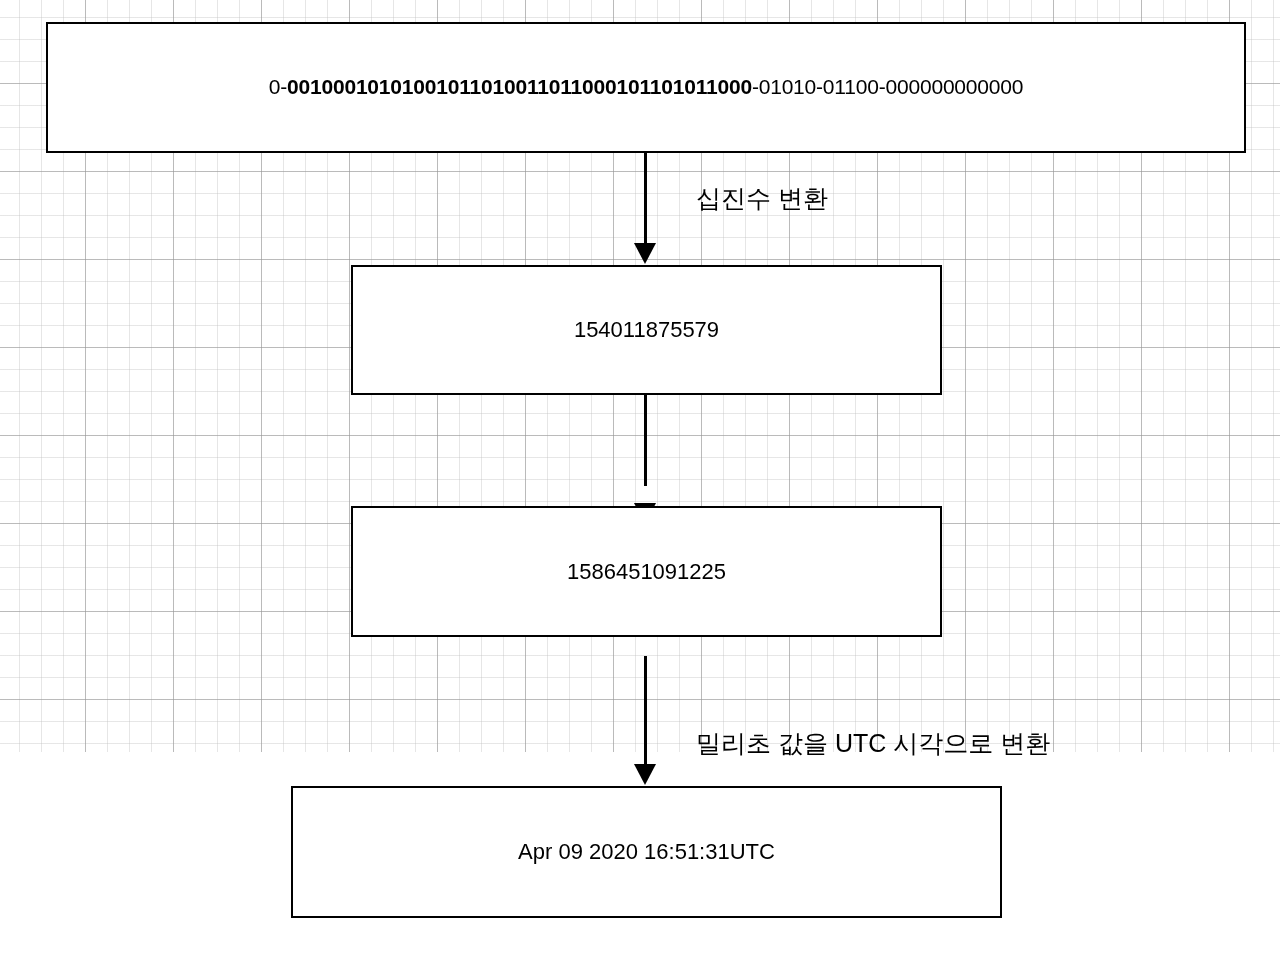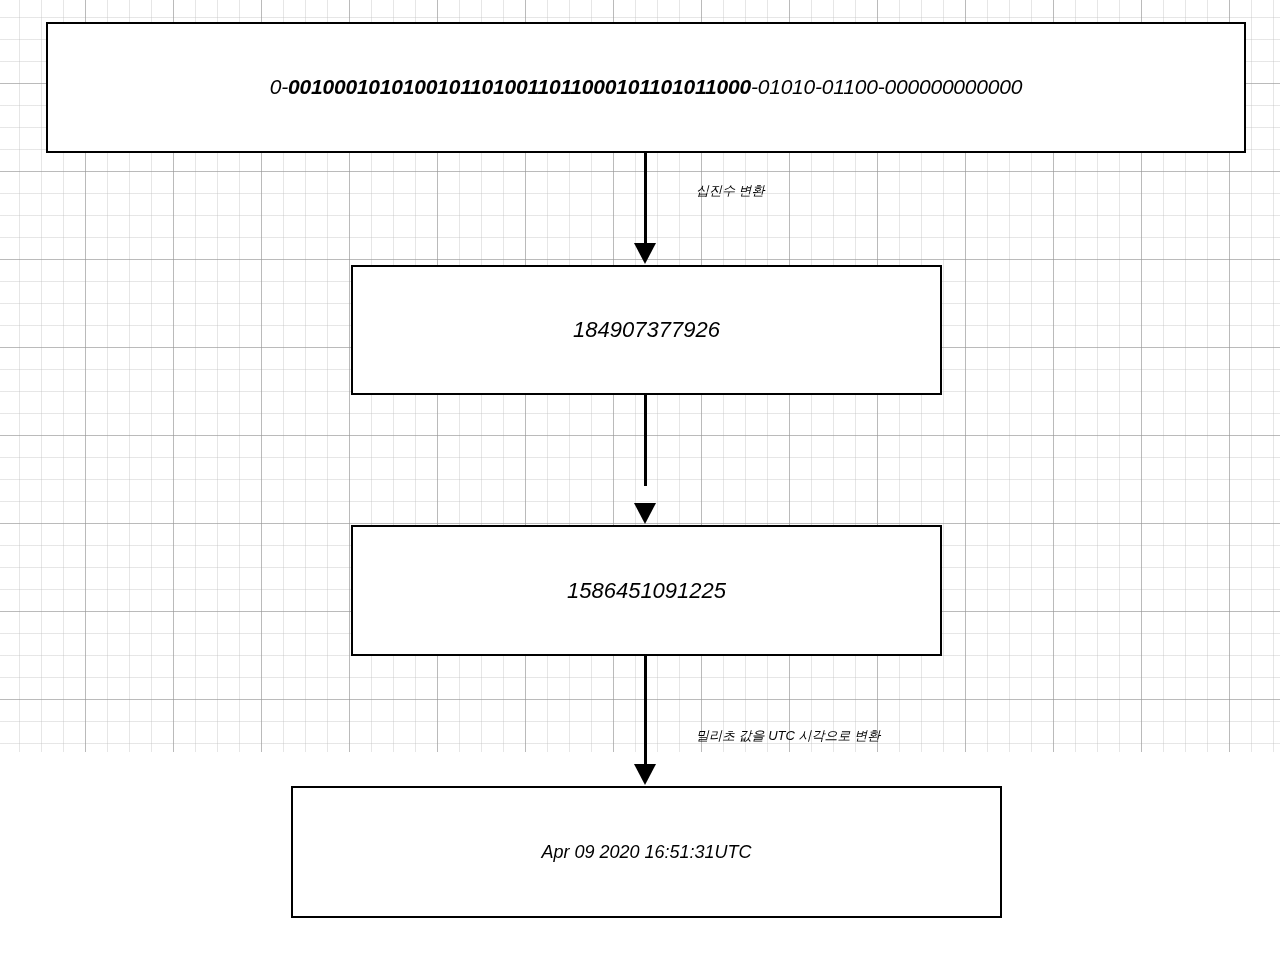--- a/index.html
+++ b/index.html
@@ -25,21 +25,20 @@
       linear-gradient(to right,  rgba(150,150,150,0.55) 1px, transparent 1px),
       linear-gradient(to bottom, rgba(150,150,150,0.55) 1px, transparent 1px),
       linear-gradient(to right,  rgba(190,190,190,0.38) 1px, transparent 1px),
       linear-gradient(to bottom, rgba(190,190,190,0.38) 1px, transparent 1px);
     background-size:
       88px 88px,
       88px 88px,
       22px 22px,
       22px 22px;
     background-position: -3px -5px, -3px -5px, -3px -5px, -3px -5px;
-    font-style: italic;
   }
 
   
   .node {
     position: absolute;
     box-sizing: border-box;
     background: #ffffff;
     border: 2.5px solid #000000;
     display: flex;
     align-items: center;
@@ -47,27 +46,27 @@
     text-align: center;
     color: #000000;
   }
   .node-text {
     line-height: 1.25;
     white-space: nowrap;
   }
 
   #node-binary      { left: 46px;  top: 22px;  width: 1200px; height: 131px; }
   #node-decimal     { left: 351px; top: 265px; width: 591px;  height: 130px; }
-  #node-epoch       { left: 351px; top: 525px; width: 591px;  height: 131px; }
+  #node-epoch       { left: 351px; top: 506px; width: 591px;  height: 131px; }
   #node-utc         { left: 291px; top: 786px; width: 711px;  height: 132px; }
 
   #node-binary .node-text  { font-size: 21px; letter-spacing: -0.2px; }
   #node-decimal .node-text { font-size: 22px; }
   #node-epoch .node-text   { font-size: 22px; }
-  #node-utc .node-text     { font-size: 18px; }
+  #node-utc .node-text     { font-size: 22px; }
 
   .bin-plain { font-weight: 400; }
   .bin-bold  { font-weight: 700; }
 
   
   .edge {
     position: absolute;
     width: 3px;
     background: #000000;
   }
@@ -85,21 +84,21 @@
 
   #edge2 { left: 644px; top: 395px; height: 91px; }
   #arrow2{ left: 634px; top: 503px; }
 
   #edge3 { left: 644px; top: 656px; height: 110px; }
   #arrow3{ left: 634px; top: 764px; }
 
   
   .edge-label {
     position: absolute;
-    font-size: 13px;
+    font-size: 25px;
     color: #000000;
     white-space: nowrap;
   }
   #label1 { left: 696px; top: 182px; }
   #label2 { left: 696px; top: 443px; }
   #label3 { left: 696px; top: 707px; margin-top: 20px; }
 </style>
 </head>
 <body>
 
@@ -107,21 +106,21 @@
 
   <div class="node" id="node-binary">
     <div class="node-text"><span class="bin-plain">0-</span><span class="bin-bold">00100010101001011010011011000101101011000</span><span class="bin-plain">-01010-01100-000000000000</span></div>
   </div>
 
   <div class="edge" id="edge1"></div>
   <div class="arrowhead" id="arrow1"></div>
   <div class="edge-label" id="label1">십진수 변환</div>
 
   <div class="node" id="node-decimal">
-    <div class="node-text">184907377926</div>
+    <div class="node-text">154011875579</div>
   </div>
 
   <div class="edge" id="edge2"></div>
   <div class="arrowhead" id="arrow2"></div>
 
   <div class="node" id="node-epoch">
     <div class="node-text">1586451091225</div>
   </div>
 
   <div class="edge" id="edge3"></div>

